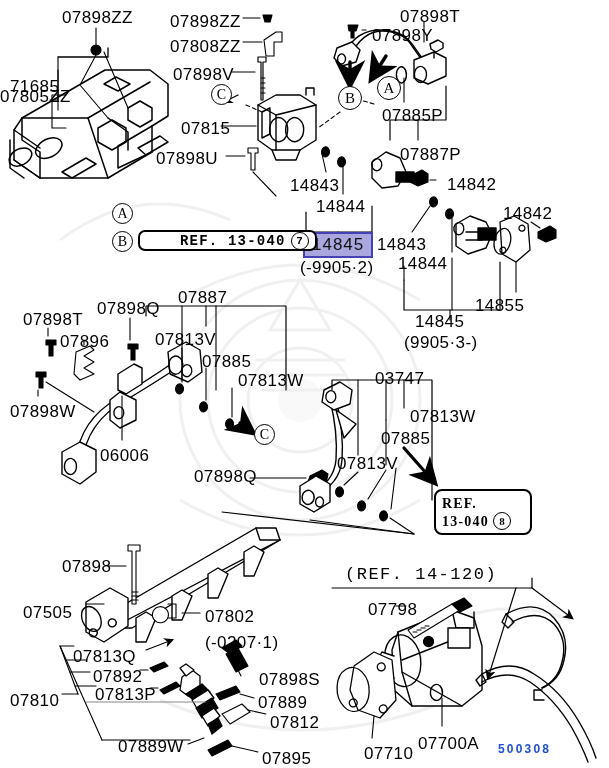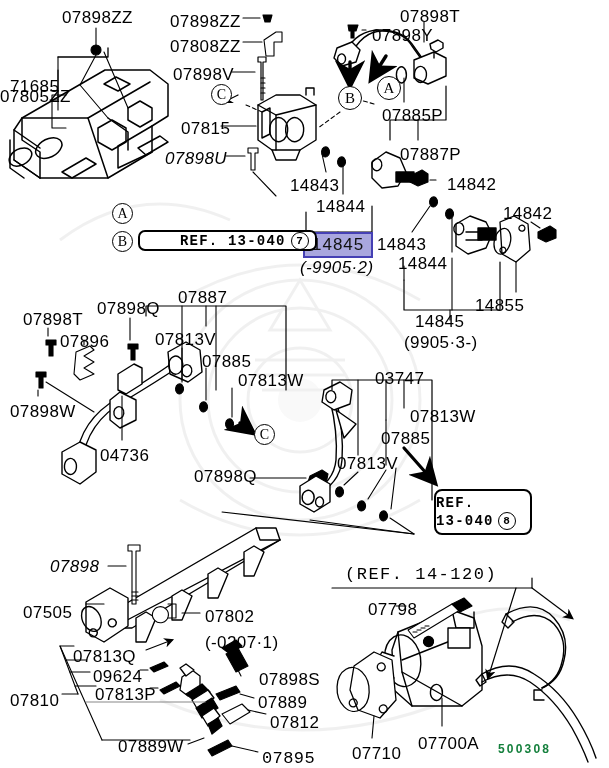--- a/index.html
+++ b/index.html
@@ -96,21 +96,21 @@
     box-sizing:border-box;
   }
   .circ.big{width:24px;height:24px;font-size:15px;}
   
   .dcode{
     position:absolute;
     font-family:"Liberation Sans", sans-serif;
     font-size:12px;
     font-weight:700;
     letter-spacing:2.2px;
-    color:#15803d;
+    color:#1d4ed8;
   }
 </style>
 </head>
 <body>
 
 <div id="sheet">
 
   <svg id="watermark" viewBox="0 0 609 768" xmlns="http://www.w3.org/2000/svg">
     <g fill="none" stroke="#000" stroke-width="3">
       <circle cx="300" cy="400" r="120"></circle>
@@ -454,21 +454,21 @@
     </g>
   </svg>
 
   <div class="lbl" style="left:62px;top:9px;">07898ZZ</div>
   <div class="lbl" style="left:0;top:40px;margin-top:48px;">07805ZZ</div>
   <div class="lbl" style="left:10px;top:78px;">71685</div>
   <div class="lbl" style="left:170px;top:13px;">07898ZZ</div>
   <div class="lbl" style="left:170px;top:38px;">07808ZZ</div>
   <div class="lbl" style="left:173px;top:66px;">07898V</div>
   <div class="lbl" style="left:181px;top:120px;">07815</div>
-  <div class="lbl" style="left:165px;top:150px;font-style:italic;">07898U</div>
+  <div class="lbl" style="left:156px;top:150px;">07898U</div>
 
   <div class="lbl" style="left:400px;top:8px;">07898T</div>
   <div class="lbl" style="left:372px;top:27px;">07898Y</div>
   <div class="lbl" style="left:382px;top:107px;">07885P</div>
   <div class="lbl" style="left:400px;top:146px;">07887P</div>
 
   <div class="lbl" style="left:290px;top:177px;">14843</div>
   <div class="lbl" style="left:316px;top:198px;">14844</div>
   <div class="lbl" style="left:377px;top:236px;">14843</div>
   <div class="lbl" style="left:398px;top:255px;">14844</div>
@@ -479,60 +479,60 @@
   <div class="lbl" style="left:404px;top:334px;">(9905·3-)</div>
 
   <div class="lbl" style="left:23px;top:311px;">07898T</div>
   <div class="lbl" style="left:60px;top:333px;">07896</div>
   <div class="lbl" style="left:97px;top:300px;">07898Q</div>
   <div class="lbl" style="left:178px;top:289px;">07887</div>
   <div class="lbl" style="left:155px;top:331px;">07813V</div>
   <div class="lbl" style="left:202px;top:353px;">07885</div>
   <div class="lbl" style="left:238px;top:372px;">07813W</div>
   <div class="lbl" style="left:10px;top:403px;">07898W</div>
-  <div class="lbl" style="left:100px;top:447px;">04736</div>
+  <div class="lbl" style="left:100px;top:447px;">06006</div>
   <div class="lbl" style="left:194px;top:468px;">07898Q</div>
 
   <div class="lbl" style="left:375px;top:370px;">03747</div>
   <div class="lbl" style="left:410px;top:408px;">07813W</div>
   <div class="lbl" style="left:381px;top:430px;">07885</div>
   <div class="lbl" style="left:337px;top:455px;">07813V</div>
 
-  <div class="lbl" style="left:50px;top:558px;font-style:italic;">07898</div>
+  <div class="lbl" style="left:62px;top:558px;">07898</div>
   <div class="lbl" style="left:23px;top:604px;">07505</div>
   <div class="lbl" style="left:205px;top:608px;">07802</div>
   <div class="lbl" style="left:205px;top:634px;">(-0207·1)</div>
   <div class="lbl" style="left:73px;top:648px;">07813Q</div>
-  <div class="lbl" style="left:93px;top:668px;">09624</div>
+  <div class="lbl" style="left:93px;top:668px;">07892</div>
   <div class="lbl" style="left:95px;top:686px;">07813P</div>
   <div class="lbl" style="left:10px;top:692px;">07810</div>
   <div class="lbl" style="left:118px;top:738px;">07889W</div>
   <div class="lbl" style="left:243px;top:671px;margin-left:16px;">07898S</div>
   <div class="lbl" style="left:258px;top:694px;">07889</div>
   <div class="lbl" style="left:270px;top:714px;">07812</div>
-  <div class="lbl" style="left:262px;top:750px;font-family:Liberation Mono, monospace;">07895</div>
+  <div class="lbl" style="left:262px;top:750px;">07895</div>
   <div class="lbl" style="left:368px;top:601px;">07798</div>
   <div class="lbl" style="left:418px;top:735px;">07700A</div>
-  <div class="lbl" style="left:352px;top:745px;">07710</div>
+  <div class="lbl" style="left:364px;top:745px;">07710</div>
 
   <div class="lbl mono" style="left:345px;top:566px;font-size:17px;letter-spacing:1.5px;">(REF. 14-120)</div>
 
   <div class="hl" style="left:303px;top:232px;">14845</div>
-  <div class="lbl" style="left:300px;top:259px;font-style:italic;">(-9905·2)</div>
+  <div class="lbl" style="left:300px;top:259px;">(-9905·2)</div>
 
   <div class="circ" style="left:112px;top:203px;">A</div>
 
   <div class="circ" style="left:112px;top:231px;">B</div>
   <div class="refbox" style="left:138px;top:230px;padding-left:40px;">
     <span>REF. 13-040</span>
     <span class="num">7</span>
   </div>
 
   <div style="position:absolute;left:434px;top:489px;width:98px;height:46px;border:2px solid #000;border-radius:8px;background:#fff;
-              font-family:Liberation Mono, monospace;font-size:14px;font-weight:700;letter-spacing:1.2px;box-sizing:border-box;padding:4px 0;">
+              font-family:Liberation Serif, serif;font-size:14px;font-weight:700;letter-spacing:1.2px;box-sizing:border-box;padding:4px 6px;">
     <div style="line-height:17px;">REF.</div>
     <div style="display:flex;align-items:center;line-height:17px;">
       <span>13-040</span>
       <span style="display:inline-flex;align-items:center;justify-content:center;width:16px;height:16px;border:1.6px solid #000;border-radius:50%;font-size:11px;margin-left:4px;letter-spacing:0;">8</span>
     </div>
   </div>
 
   <div class="circ" style="left:211px;top:84px;">C</div>
   <div class="circ big" style="left:338px;top:86px;">B</div>
   <div class="circ big" style="left:377px;top:76px;">A</div>

